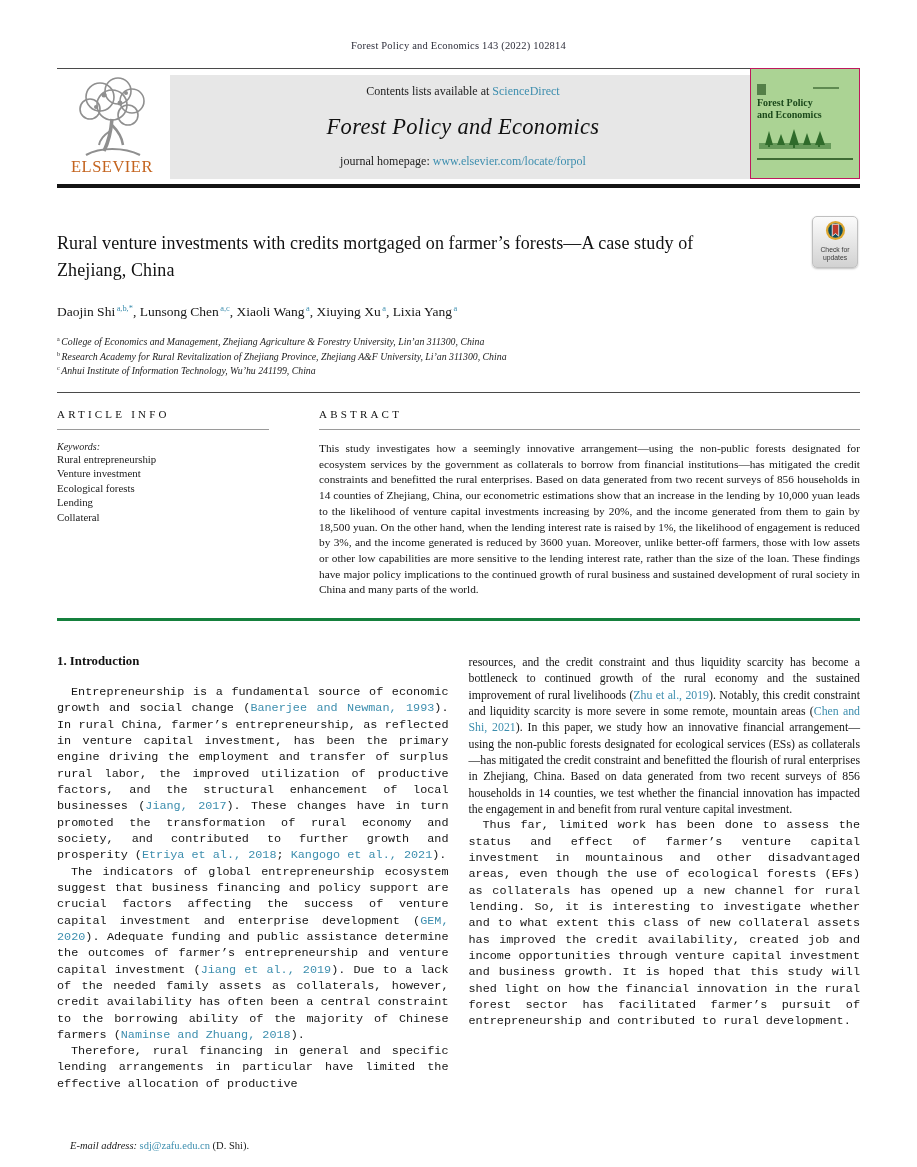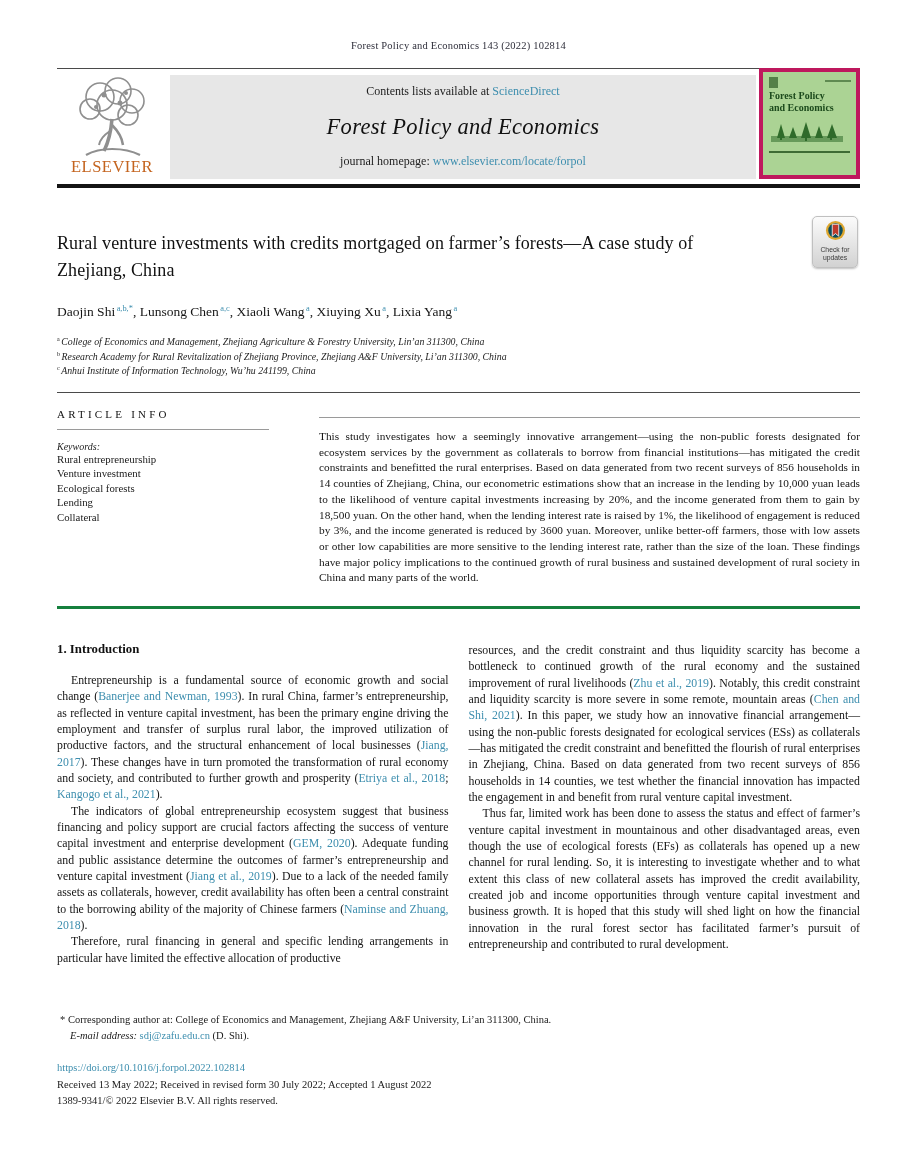--- a/index.html
+++ b/index.html
@@ -22,22 +22,22 @@
   .mast-topline { position: absolute; top: 0; left: 0; right: 101px; border-top: 1.5px solid #4a4a4a; }
   .elsevier-logo { position: absolute; left: 0; top: 7px; width: 110px; height: 104px; text-align: center; }
   .elsevier-logo svg { display: block; margin: 0 auto; }
   .elsevier-name { font-size: 16.5px; letter-spacing: .5px; color: #c4641f; margin-top: -2px; font-family: "Liberation Serif", serif; }
   .mast-center { position: absolute; left: 113px; right: 104px; top: 7px; bottom: 2px;
     background: #e7e7e7; display: flex; flex-direction: column; align-items: center;
     justify-content: space-between; padding: 9px 8px 10px; }
   .contents-line, .homepage-line { font-size: 12px; color: #222; }
   .journal-title { font-size: 22.5px; color: #111; letter-spacing: .3px; font-style: italic; }
   .link { color: #3d8eae; text-decoration: none; cursor: pointer; }
-  .mast-cover { position: absolute; right: 0; top: 0; width: 101px; height: 111px;
-    background: #abd394; border: 4px solid #be185d; padding: 5px 6px; overflow: hidden; }
+  .mast-cover { position: absolute; right: 0; top: 0; width: 110px; height: 111px;
+    background: #abd394; border: 1px solid #be185d; padding: 15px 6px; overflow: hidden; }
   .cover-flag { width: 9px; height: 11px; background: #3e6b34; opacity: .8; margin-bottom: 1px; }
   .cover-topline { height: 2px; width: 26px; background: #3e6b34; margin: -9px 0 8px 56px; opacity: .7; }
   .cover-title { font-size: 10px; font-weight: bold; color: #1c4a1c; line-height: 1.15; }
   .cover-art { margin-top: 7px; }
   .cover-rule { height: 1.5px; background: #3e6b34; margin-top: 1px; }
   .black-bar { height: 4px; background: #141414; margin-top: 3px; }
 
   
   .title-row { position: relative; margin-top: 42px; }
   .article-title { font-size: 18px; line-height: 1.5; color: #111; width: 705px; letter-spacing: .1px; }
@@ -60,21 +60,21 @@
   .block-heading { font-size: 11px; letter-spacing: 3.2px; color: #111; }
   .heading-rule { border: none; border-top: 1px solid #9a9a9a; margin: 9px 0 11px; }
   .keywords-label { font-style: italic; font-size: 10px; color: #222; }
   .keyword-item { font-size: 10.8px; line-height: 1.33; color: #1a1a1a; }
   .abstract-text { font-size: 11.3px; line-height: 1.39; text-align: justify; color: #141414; }
 
   
   .intro { margin-top: 33px; display: grid; grid-template-columns: 1fr 1fr; column-gap: 20px; }
   .section-heading { font-size: 12.8px; font-weight: bold; color: #111; margin-bottom: 15px; }
   .body-p { font-size: 11.8px; line-height: 1.385; text-align: justify; color: #141414; }
-  .body-p.indent { text-indent: 14px; }
+  .body-p.indent { text-indent: 14px; font-family: Liberation Mono, monospace; }
 
   
   .footnotes { margin-top: 46px; font-size: 10.5px; line-height: 1.5; }
   .fn-line { padding-left: 3px; }
   .fn-line.email { padding-left: 13px; }
   .footer-meta { margin-top: 17px; font-size: 10.5px; line-height: 1.55; }
   .doi-line { display: block; }
 </style>
 </head>
 <body>
@@ -171,20 +171,21 @@
         <div class="keywords-label">Keywords:</div>
         <div>
             <div class="keyword-item">Rural entrepreneurship</div>
             <div class="keyword-item">Venture investment</div>
             <div class="keyword-item">Ecological forests</div>
             <div class="keyword-item">Lending</div>
             <div class="keyword-item">Collateral</div>
           </div>
       </div>
       <div>
+        <div class="block-heading">ABSTRACT</div>
         <hr class="heading-rule">
         <div class="abstract-text">This study investigates how a seemingly innovative arrangement—using the non-public forests designated for ecosystem services by the government as collaterals to borrow from financial institutions—has mitigated the credit constraints and benefitted the rural enterprises. Based on data generated from two recent surveys of 856 households in 14 counties of Zhejiang, China, our econometric estimations show that an increase in the lending by 10,000 yuan leads to the likelihood of venture capital investments increasing by 20%, and the income generated from them to gain by 18,500 yuan. On the other hand, when the lending interest rate is raised by 1%, the likelihood of engagement is reduced by 3%, and the income generated is reduced by 3600 yuan. Moreover, unlike better-off farmers, those with low assets or other low capabilities are more sensitive to the lending interest rate, rather than the size of the loan. These findings have major policy implications to the continued growth of rural business and sustained development of rural society in China and many parts of the world.</div>
       </div>
     </div>
   </div>
 
   <div class="intro">
     <div>
       <h2 class="section-heading">1. Introduction</h2>
       <div>
@@ -195,21 +196,20 @@
     </div>
     <div>
       <div>
           <p class="body-p"><span>resources, and the credit constraint and thus liquidity scarcity has become a bottleneck to continued growth of the rural economy and the sustained improvement of rural livelihoods (</span><a class="link">Zhu et al., 2019</a><span>). Notably, this credit constraint and liquidity scarcity is more severe in some remote, mountain areas (</span><a class="link">Chen and Shi, 2021</a><span>). In this paper, we study how an innovative financial arrangement—using the non-public forests designated for ecological services (ESs) as collaterals—has mitigated the credit constraint and benefitted the flourish of rural enterprises in Zhejiang, China. Based on data generated from two recent surveys of 856 households in 14 counties, we test whether the financial innovation has impacted the engagement in and benefit from rural venture capital investment.</span></p>
           <p class="body-p indent"><span>Thus far, limited work has been done to assess the status and effect of farmer’s venture capital investment in mountainous and other disadvantaged areas, even though the use of ecological forests (EFs) as collaterals has opened up a new channel for rural lending. So, it is interesting to investigate whether and to what extent this class of new collateral assets has improved the credit availability, created job and income opportunities through venture capital investment and business growth. It is hoped that this study will shed light on how the financial innovation in the rural forest sector has facilitated farmer’s pursuit of entrepreneurship and contributed to rural development.</span></p>
         </div>
     </div>
   </div>
 
   <div class="footnotes">
-    <div class="fn-line"><span>* Corresponding author at: College of Economics and Management, Zhejiang A&amp;F University, Li’an 311300, China.</span></div>
     <div class="fn-line email"><span class="i">E-mail address:</span><span> </span><a class="link">sdj@zafu.edu.cn</a><span> (D. Shi).</span></div>
   </div>
 
   <div class="footer-meta">
     <a class="link doi-line">https://doi.org/10.1016/j.forpol.2022.102814</a>
     <div>Received 13 May 2022; Received in revised form 30 July 2022; Accepted 1 August 2022</div>
     <div>1389-9341/© 2022 Elsevier B.V. All rights reserved.</div>
   </div>
 
 </div>

